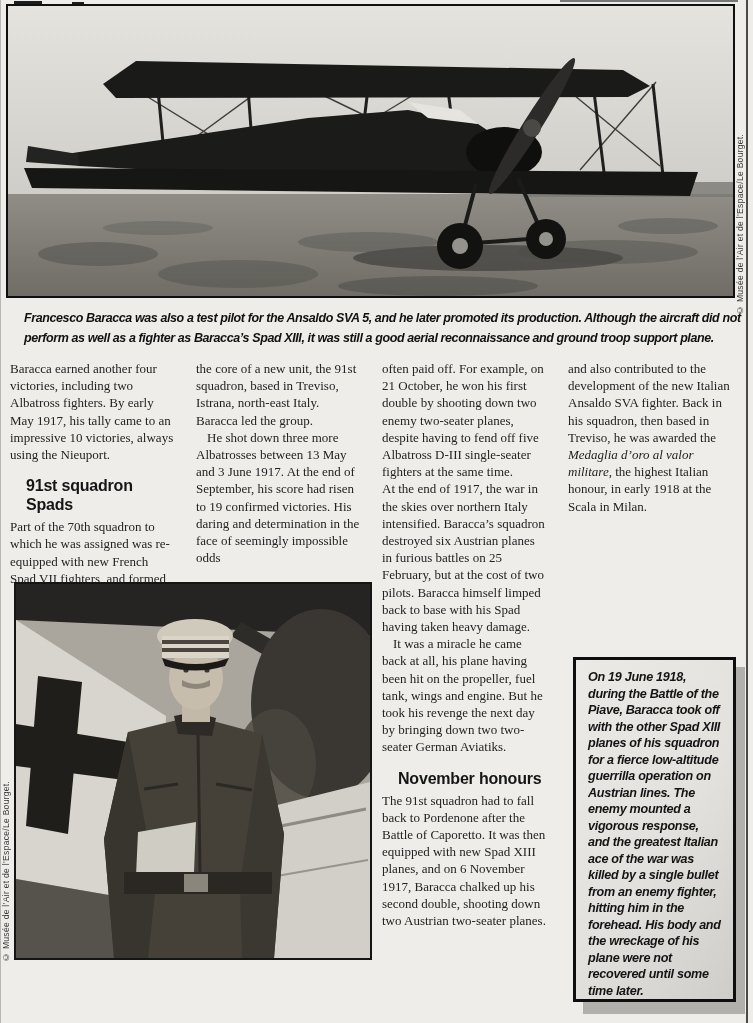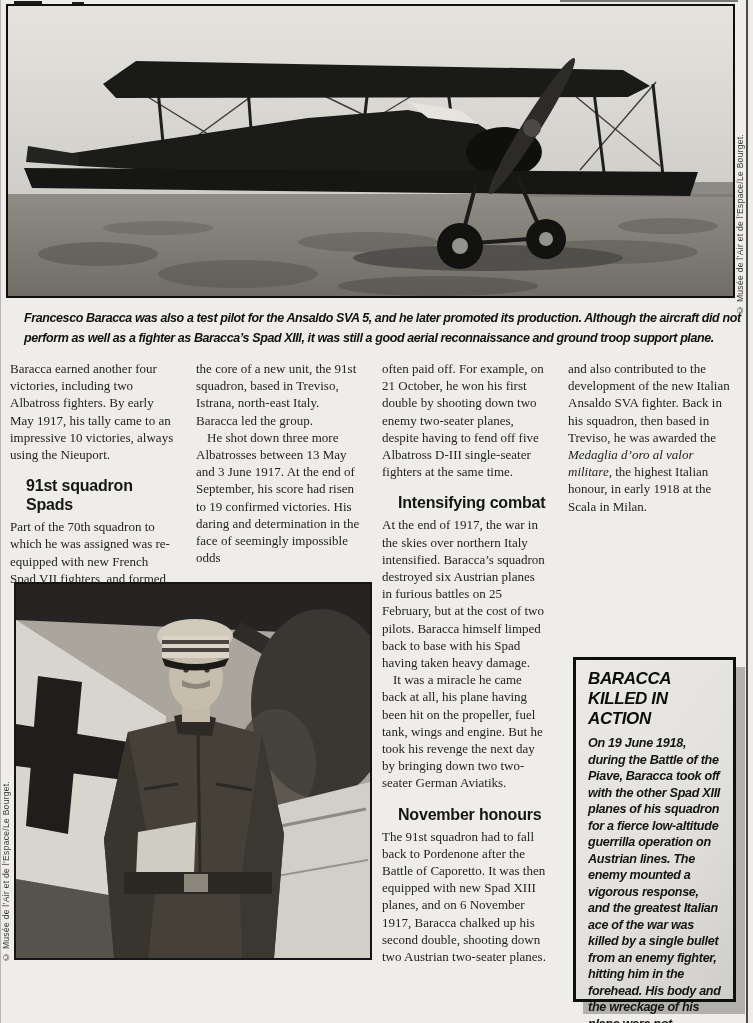--- a/index.html
+++ b/index.html
@@ -161,21 +161,20 @@
     <p>Part of the 70th squadron to which he was assigned was re-equipped with new French Spad VII fighters, and formed</p>
   </div>
 
   <div class="col c2">
     <p>the core of a new unit, the 91st squadron, based in Treviso, Istrana, north-east Italy. Baracca led the group.</p>
     <p class="ind">He shot down three more Albatrosses between 13 May and 3 June 1917. At the end of September, his score had risen to 19 confirmed victories. His daring and determination in the face of seemingly impossible odds</p>
   </div>
 
   <div class="col c3">
     <p>often paid off. For example, on 21 October, he won his first double by shooting down two enemy two-seater planes, despite having to fend off five Albatross D-III single-seater fighters at the same time.</p>
-    <div class="hd">Intensifying combat</div>
     <p>At the end of 1917, the war in the skies over northern Italy intensified. Baracca’s squadron destroyed six Austrian planes in furious battles on 25 February, but at the cost of two pilots. Baracca himself limped back to base with his Spad having taken heavy damage.</p>
     <p class="ind">It was a miracle he came back at all, his plane having been hit on the propeller, fuel tank, wings and engine. But he took his revenge the next day by bringing down two two-seater German Aviatiks.</p>
     <div class="hd">November honours</div>
     <p>The 91st squadron had to fall back to Pordenone after the Battle of Caporetto. It was then equipped with new Spad XIII planes, and on 6 November 1917, Baracca chalked up his second double, shooting down two Austrian two-seater planes.</p>
 
   </div>
 
   <div class="col c4">
     <p><span>and also contributed to the development of the new Italian Ansaldo SVA fighter. Back in his squadron, then based in Treviso, he was awarded the </span><span class="it">Medaglia d’oro al valor militare</span><span>, the highest Italian honour, in early 1918 at the Scala in Milan.</span></p>
   </div>
@@ -230,17 +229,16 @@
         <rect x="146" y="56" width="67" height="4" fill="#4a463f"></rect>
         <rect x="146" y="64" width="67" height="4" fill="#4a463f"></rect>
         <path d="M146,74 q33,12 67,0 l-4,8 q-30,9 -60,0 Z" fill="#1c1a17"></path>
       </g>
     </svg>
   </div>
 
 
   <div class="killbox-shadow"></div>
   <div class="killbox">
-    <div class="kb-title">BARACCA KILLED IN ACTION</div>
     <div class="kb-body">On 19 June 1918, during the Battle of the Piave, Baracca took off with the other Spad XIII planes of his squadron for a fierce low-altitude guerrilla operation on Austrian lines. The enemy mounted a vigorous response, and the greatest Italian ace of the war was killed by a single bullet from an enemy fighter, hitting him in the forehead. His body and the wreckage of his plane were not recovered until some time later.</div>
   </div>
 
 </div>
 
 </body></html>

